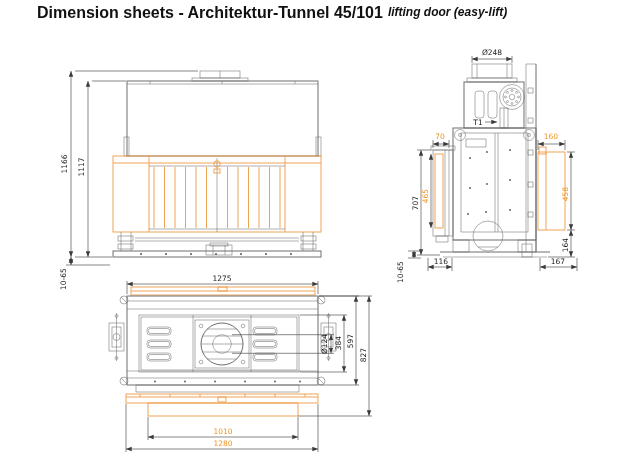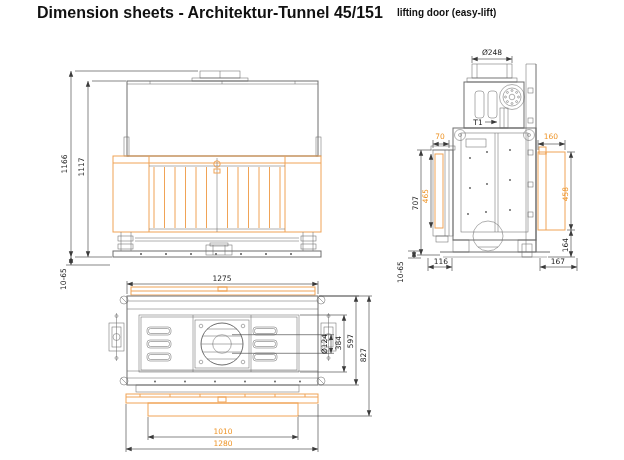--- a/index.html
+++ b/index.html
@@ -6,37 +6,37 @@
     --orange:#F0A356;
     --orange-text:#EE9427;
     --line:#6e6e6e;
     --dim:#3a3a3a;
   }
   html,body{margin:0;padding:0;background:#fff;}
   .canvas{position:relative;width:624px;height:460px;background:#fff;overflow:hidden;
           font-family:"Liberation Sans",sans-serif;}
   .titlebar{position:absolute;left:37px;top:4px;white-space:nowrap;}
   .main-title{font-size:16px;font-weight:700;color:#111;letter-spacing:0px;}
-  .sub-title{font-size:10px;font-weight:700;color:#111;margin-left:14px;vertical-align:2px;}
+  .sub-title{font-size:12px;font-weight:700;color:#111;margin-left:5px;vertical-align:2px;font-style:italic;}
   svg{position:absolute;left:0;top:0;}
   .ln{fill:none;stroke:var(--line,#6e6e6e);stroke-width:1;}
   .lnt{stroke-width:0.55;}
   .or{fill:none;stroke:var(--orange,#F0A356);stroke-width:1;}
   .dim{fill:none;stroke:#555;stroke-width:0.7;}
   .dtx{font:7.5px "DejaVu Sans",sans-serif;fill:#1a1a1a;}
   .otx{fill:var(--orange-text,#EE9427);}
   .dot{fill:#555;stroke:none;}
 </style>
 </head>
 <body>
 
 <div class="canvas">
 
   <div class="titlebar">
-    <span class="main-title">Dimension sheets - Architektur-Tunnel 45/151</span><span class="sub-title">lifting door (easy-lift)</span>
+    <span class="main-title">Dimension sheets - Architektur-Tunnel 45/101</span><span class="sub-title">lifting door (easy-lift)</span>
   </div>
 
   <svg width="624" height="460" viewBox="0 0 624 460">
     <defs>
       <marker id="ma" viewBox="0 0 10 10" refX="9" refY="5" markerWidth="9" markerHeight="9" orient="auto-start-reverse" markerUnits="strokeWidth">
         <path d="M0,1.5 L9,5 L0,8.5 z" fill="#3a3a3a"></path>
       </marker>
     </defs>
 
     <g>

